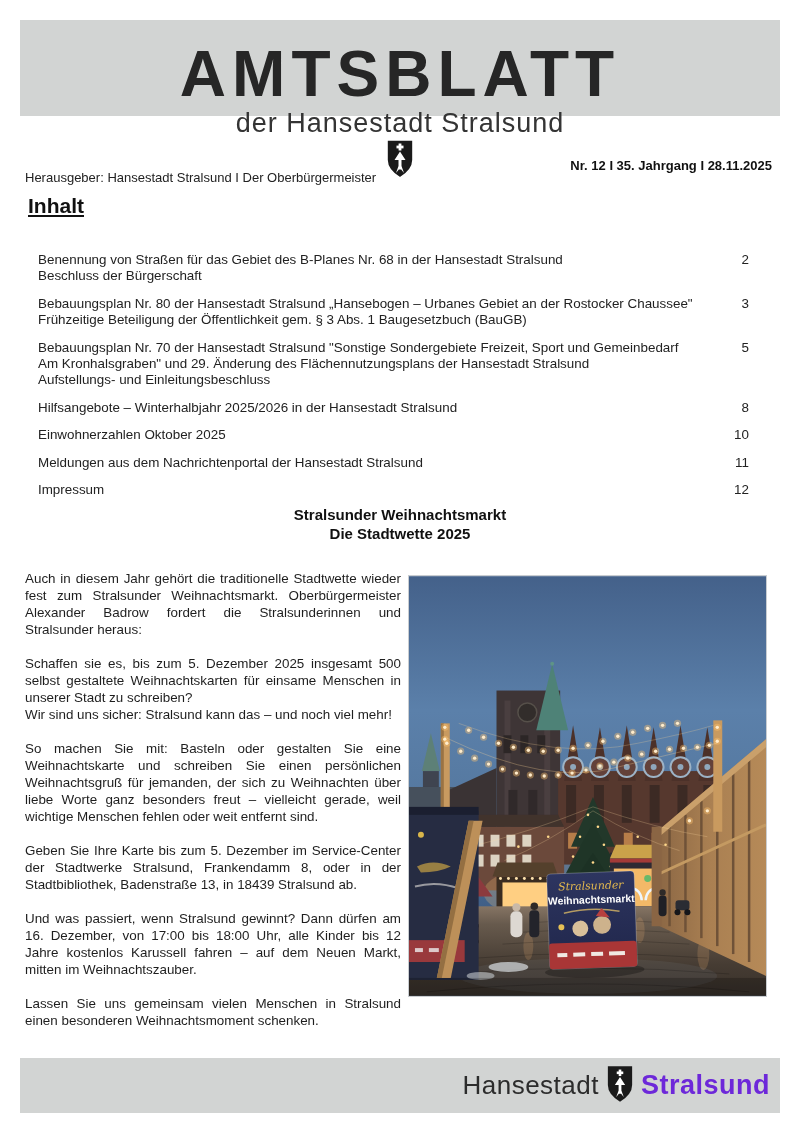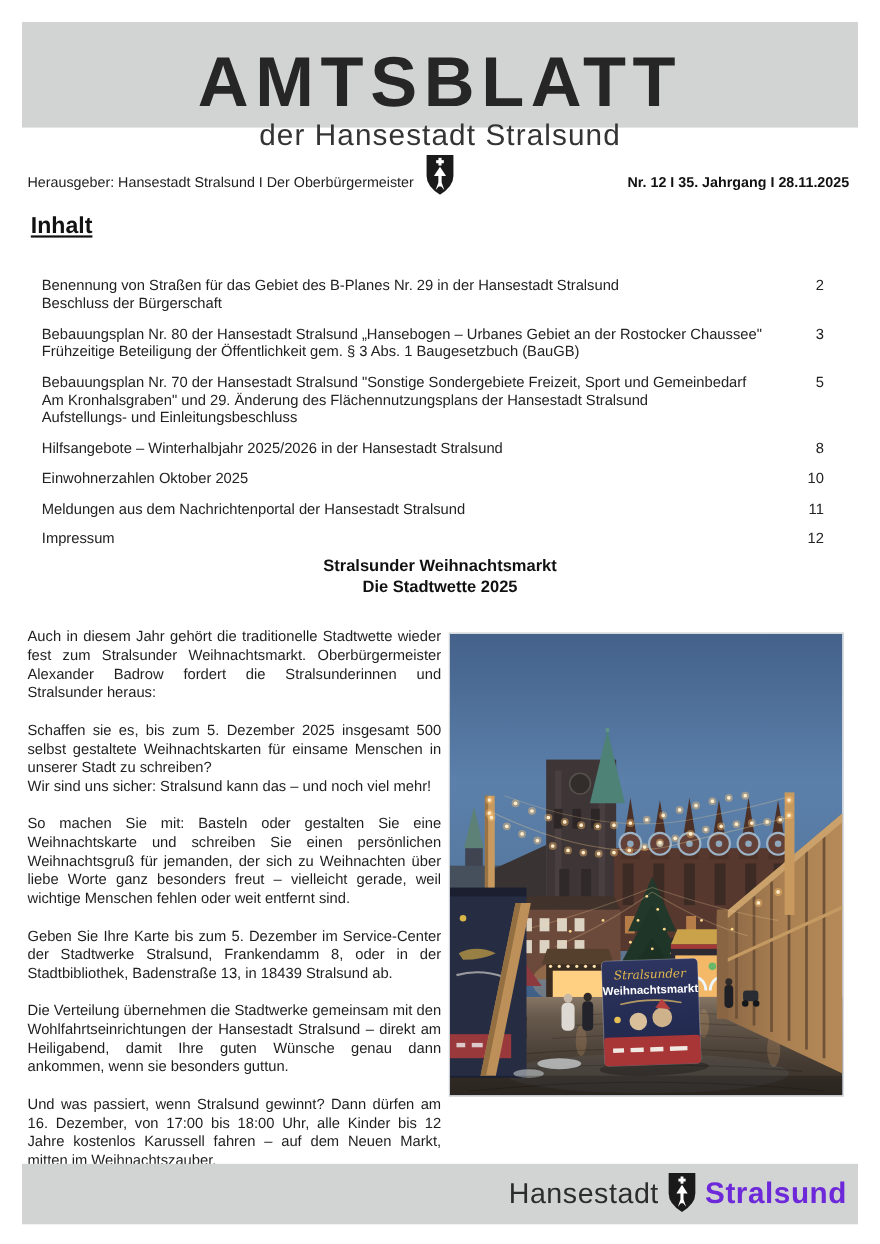--- a/index.html
+++ b/index.html
@@ -18,21 +18,21 @@
   }
   .masthead-subtitle{
     margin:2px 0 0 0;font-size:27px;font-weight:400;color:#343434;letter-spacing:1px;
   }
   .crest-top{
     position:absolute;left:385px;top:139px;width:30px;height:40px;
   }
   .publisher-row{
     position:absolute;left:25px;right:28px;top:158px;height:18px;font-size:13px;
   }
-  .publisher-left{position:absolute;left:0;top:0;font-weight:400;color:#222;}
+  .publisher-left{position:absolute;left:0;top:12px;font-weight:400;color:#222;}
   .publisher-right{position:absolute;right:0;top:0;font-weight:700;color:#111;}
   
   .inhalt-heading{
     position:absolute;left:28px;top:194px;margin:0;font-size:21px;font-weight:700;color:#111;text-decoration:underline;
   }
   .toc{
     position:absolute;left:38px;top:252px;width:711px;
     font-size:13.4px;line-height:16.4px;color:#222;
   }
   .toc-entry{display:flex;margin-bottom:11px;}
@@ -83,21 +83,21 @@
 
   <div class="publisher-row">
     <span class="publisher-left">Herausgeber: Hansestadt Stralsund I Der Oberbürgermeister</span>
     <span class="publisher-right">Nr. 12 I 35. Jahrgang I 28.11.2025</span>
   </div>
 
   <h2 class="inhalt-heading">Inhalt</h2>
 
   <div class="toc">
     <div class="toc-entry">
-      <div class="toc-text">Benennung von Straßen für das Gebiet des B-Planes Nr. 29 in der Hansestadt Stralsund
+      <div class="toc-text">Benennung von Straßen für das Gebiet des B-Planes Nr. 68 in der Hansestadt Stralsund
 Beschluss der Bürgerschaft</div>
       <div class="toc-page">2</div>
     </div>
     <div class="toc-entry">
       <div class="toc-text">Bebauungsplan Nr. 80 der Hansestadt Stralsund „Hansebogen – Urbanes Gebiet an der Rostocker Chaussee"
 Frühzeitige Beteiligung der Öffentlichkeit gem. § 3 Abs. 1 Baugesetzbuch (BauGB)</div>
       <div class="toc-page">3</div>
     </div>
     <div class="toc-entry">
       <div class="toc-text">Bebauungsplan Nr. 70 der Hansestadt Stralsund "Sonstige Sondergebiete Freizeit, Sport und Gemeinbedarf
@@ -127,21 +127,20 @@
     <div>Stralsunder Weihnachtsmarkt</div>
     <div>Die Stadtwette 2025</div>
   </div>
 
   <div class="article-col">
     <p>Auch in diesem Jahr gehört die traditionelle Stadtwette wieder fest zum Stralsunder Weihnachtsmarkt. Oberbürgermeister Alexander Badrow fordert die Stralsunderinnen und Stralsunder heraus:</p>
     <p>Schaffen sie es, bis zum 5. Dezember 2025 insgesamt 500 selbst gestaltete Weihnachtskarten für einsame Menschen in unserer Stadt zu schreiben?
 Wir sind uns sicher: Stralsund kann das – und noch viel mehr!</p>
     <p>So machen Sie mit: Basteln oder gestalten Sie eine Weihnachtskarte und schreiben Sie einen persönlichen Weihnachtsgruß für jemanden, der sich zu Weihnachten über liebe Worte ganz besonders freut – vielleicht gerade, weil wichtige Menschen fehlen oder weit entfernt sind.</p>
     <p>Geben Sie Ihre Karte bis zum 5. Dezember im Service-Center der Stadtwerke Stralsund, Frankendamm 8, oder in der Stadtbibliothek, Badenstraße 13, in 18439 Stralsund ab.</p>
-    <p>Die Verteilung übernehmen die Stadtwerke gemeinsam mit den Wohlfahrtseinrichtungen der Hansestadt Stralsund – direkt am Heiligabend, damit Ihre guten Wünsche genau dann ankommen, wenn sie besonders guttun.</p>
     <p>Und was passiert, wenn Stralsund gewinnt? Dann dürfen am 16. Dezember, von 17:00 bis 18:00 Uhr, alle Kinder bis 12 Jahre kostenlos Karussell fahren – auf dem Neuen Markt, mitten im Weihnachtszauber.</p>
     <p>Lassen Sie uns gemeinsam vielen Menschen in Stralsund einen besonderen Weihnachtsmoment schenken.</p>
   </div>
 
   <div class="photo-frame">
     <svg width="357" height="420" viewBox="0 0 359 422">
       <defs>
         <linearGradient id="sky" x1="0" y1="0" x2="0" y2="1">
           <stop offset="0" stop-color="#44618a"></stop>
           <stop offset="0.32" stop-color="#5b80aa"></stop>

